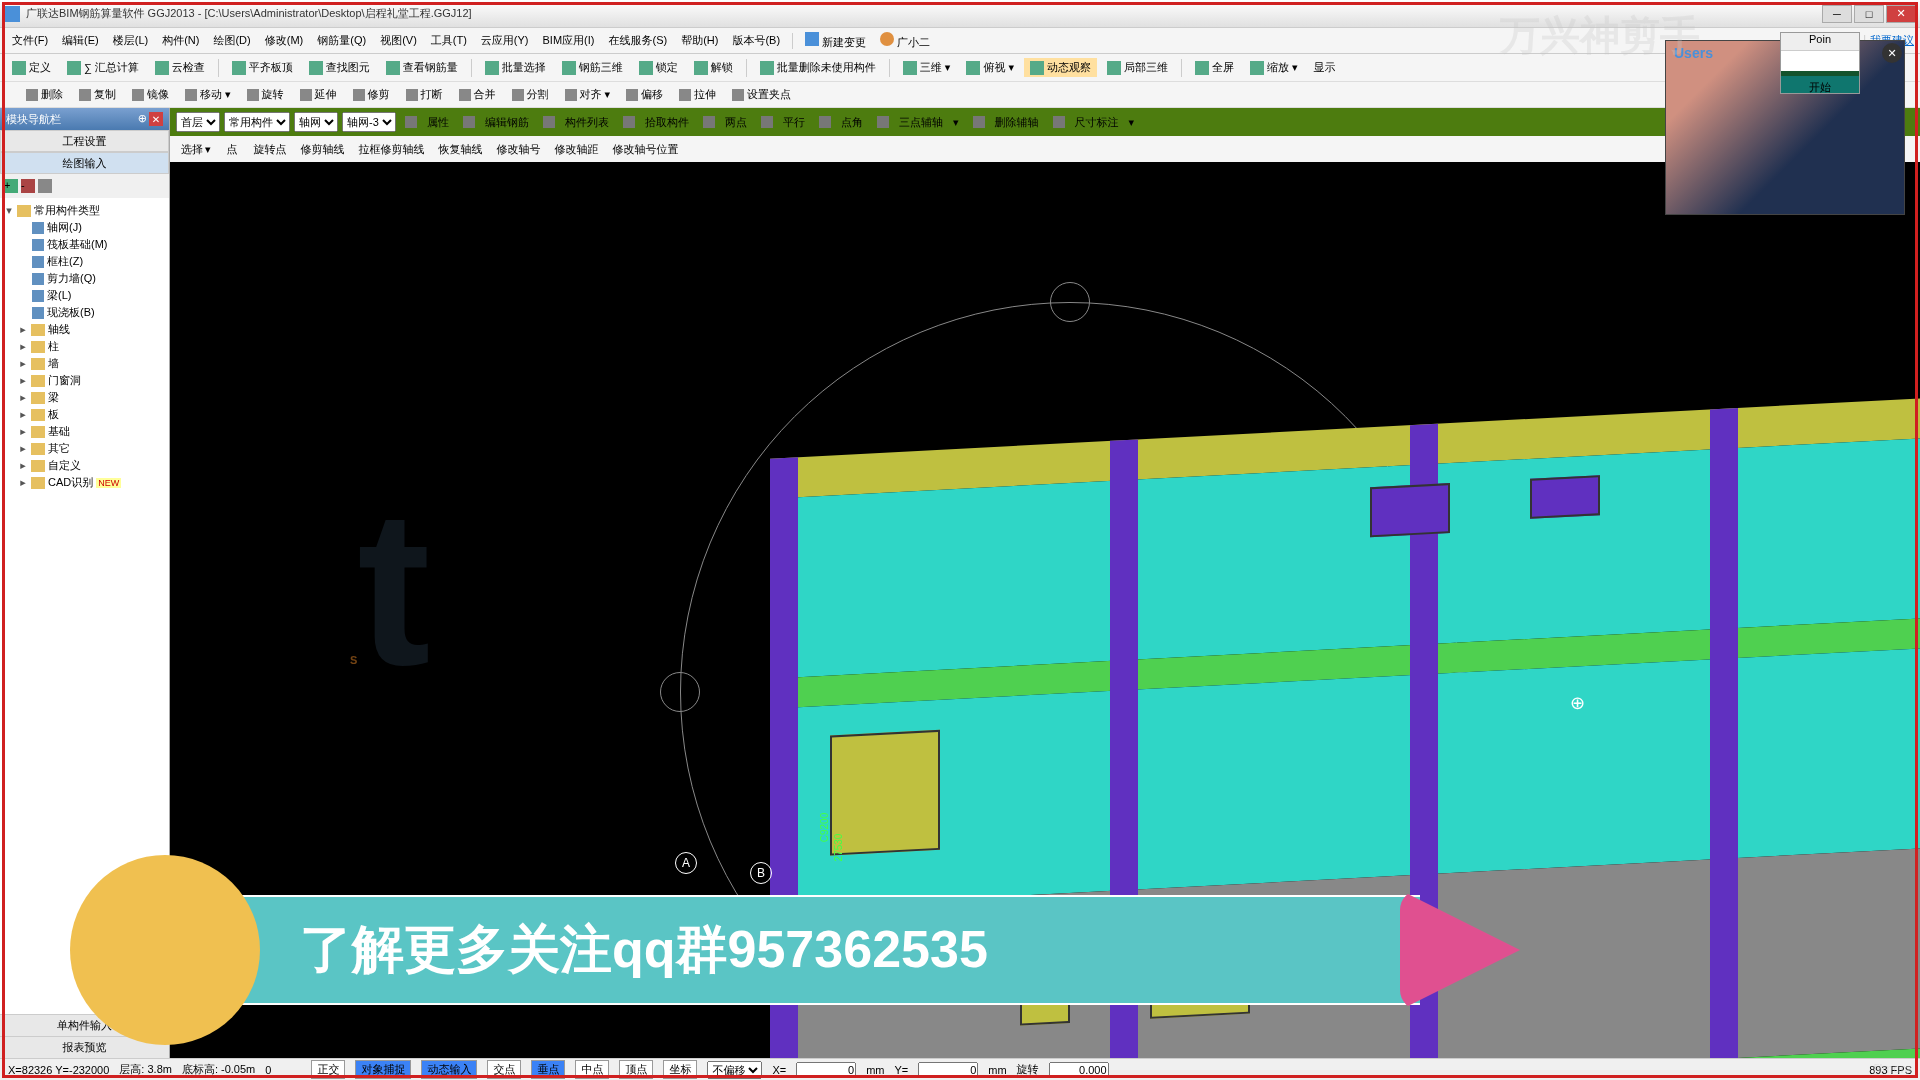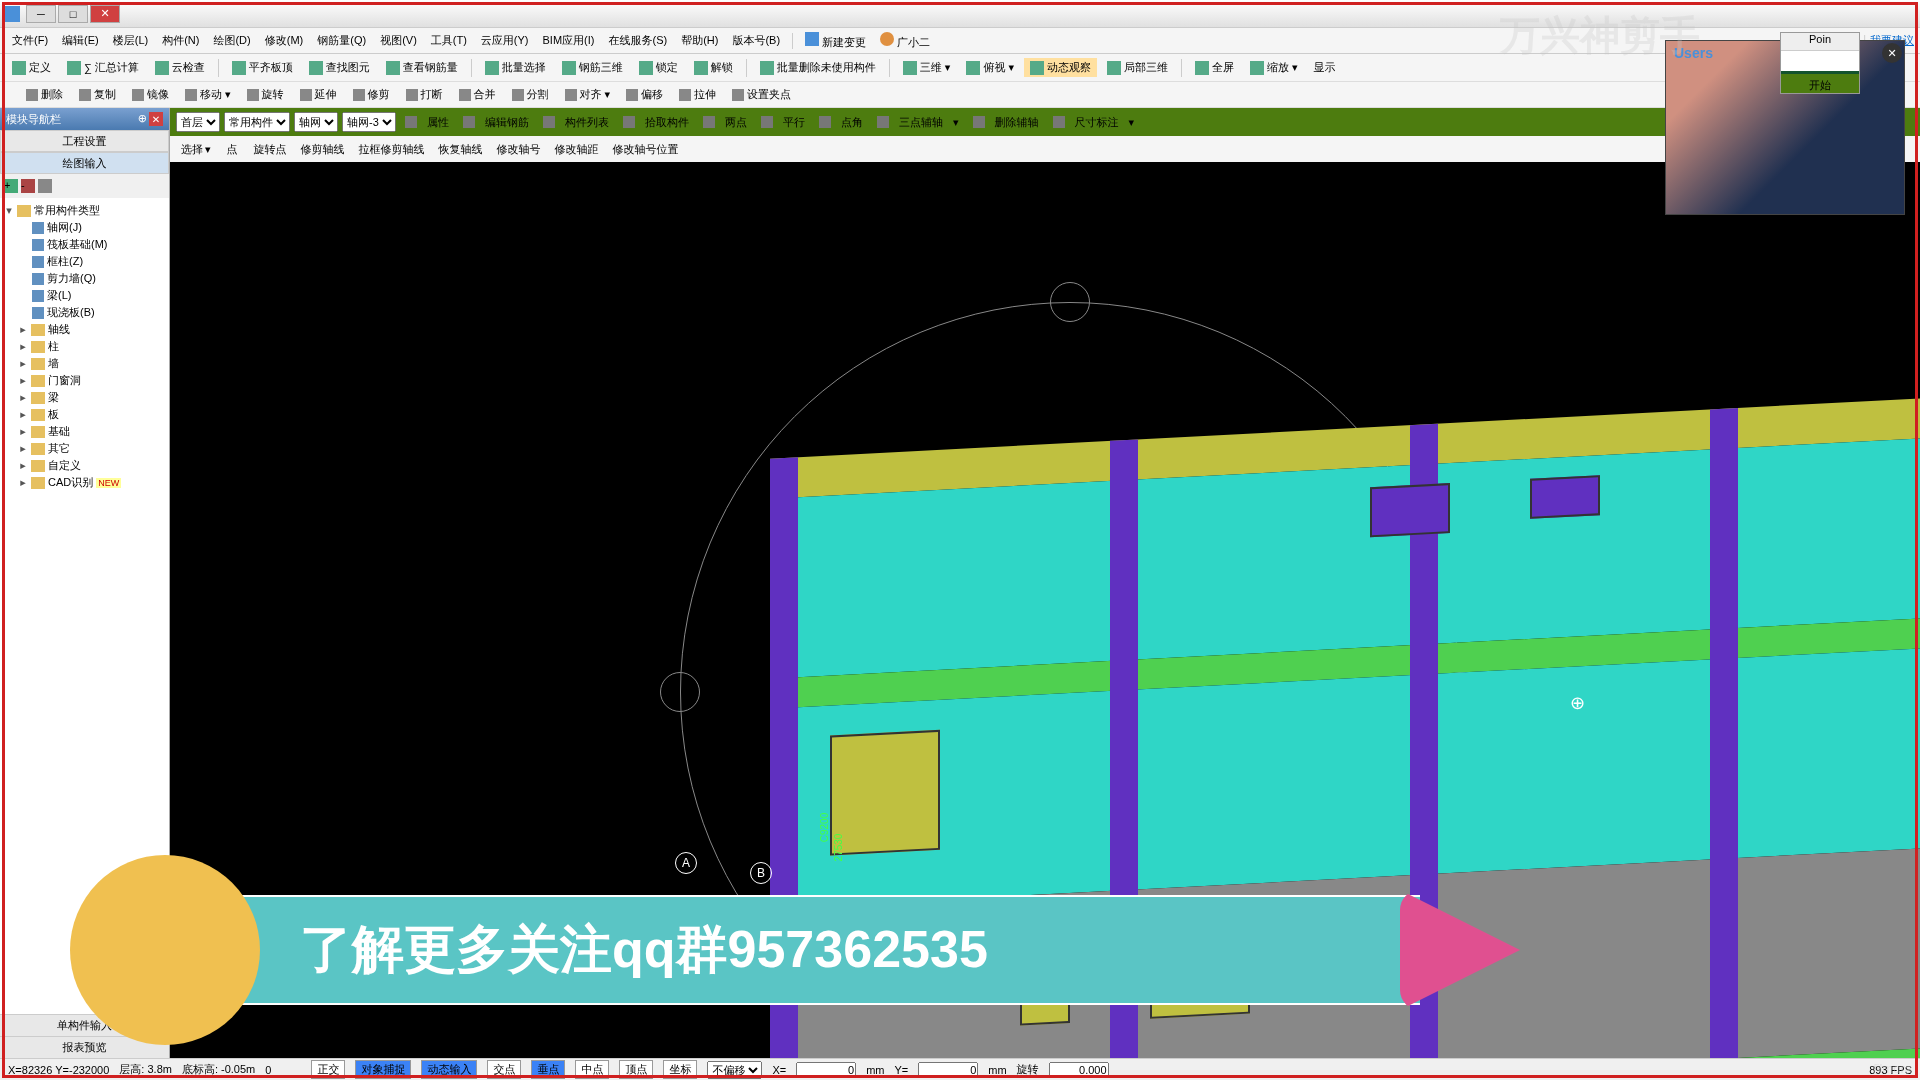--- a/index.html
+++ b/index.html
@@ -75,34 +75,35 @@
 .statusbar .right{margin-left:auto;}
 .video-overlay{position:absolute;top:40px;right:15px;width:240px;height:175px;background:#222;z-index:50;border:1px solid #444;}
 .video-overlay .person{position:absolute;inset:0;background:linear-gradient(135deg,#d09080 20%,#203050 60%);}
 .video-overlay .wm{position:absolute;top:4px;left:8px;color:#4a90d9;font-size:14px;font-weight:bold;}
 .video-overlay .closebtn{position:absolute;top:2px;right:2px;width:20px;height:20px;background:#333;color:#fff;border-radius:50%;display:flex;align-items:center;justify-content:center;cursor:pointer;}
 .top-watermark{position:absolute;top:8px;right:220px;color:rgba(200,200,200,0.3);font-size:40px;font-weight:bold;z-index:60;}
 .filmora-wm{position:absolute;bottom:4px;right:8px;color:rgba(200,200,200,0.4);font-size:13px;z-index:60;}
 .input-box{position:absolute;top:32px;right:60px;width:80px;background:#fff;border:1px solid #999;z-index:55;}
 .input-box .hdr{height:18px;background:#eee;border-bottom:1px solid #ccc;text-align:center;}
 .input-box input{width:100%;height:20px;border:none;text-align:center;}
-.input-box .btn{height:22px;background:#4d7c0f;border-top:3px solid #14532d;text-align:center;line-height:22px;cursor:pointer;}
+.input-box .btn{height:22px;background:#0f766e;border-top:5px solid #14532d;text-align:center;line-height:22px;cursor:pointer;}
 .banner{position:absolute;bottom:60px;left:70px;right:400px;height:140px;z-index:70;display:flex;align-items:center;}
 .banner .circle{width:190px;height:190px;background:#f0c050;border-radius:50%;margin-right:-40px;z-index:2;}
 .banner .bar{flex:1;height:110px;background:#5ac5c5;display:flex;align-items:center;padding-left:80px;font-size:52px;color:#fff;font-weight:bold;border-top:2px solid #fff;border-bottom:2px solid #fff;}
 .banner .play{width:120px;height:120px;background:#e05090;clip-path:polygon(0 0,100% 50%,0 100%);margin-left:-20px;border-radius:20px;}
 .red-border{position:absolute;top:2px;left:2px;right:2px;bottom:2px;border:3px solid #d02020;pointer-events:none;z-index:200;}
 </style>
 </head>
 <body>
 
 <div class="red-border"></div>
 
 <div class="titlebar">
   <div class="icon"></div>
+  <div class="title">广联达BIM钢筋算量软件 GGJ2013 - [C:\Users\Administrator\Desktop\启程礼堂工程.GGJ12]</div>
   <div class="winbtns">
     <div class="winbtn">─</div>
     <div class="winbtn">□</div>
     <div class="winbtn close">✕</div>
   </div>
 </div>
 
 <div class="menubar">
   <span class="menuitem">文件(F)</span>
   <span class="menuitem">编辑(E)</span>
@@ -418,20 +419,21 @@
         </span>
       <span class="tbtn">
           <span>修改轴距</span>
         </span>
       <span class="tbtn">
           <span>修改轴号位置</span>
         </span>
     </div>
 
     <div class="canvas3d">
+      <div class="watermark"><span class="s">S</span>t</div>
       <div class="orbit big"></div>
       <div class="orbit handle" style="left:880px;top:120px;"></div>
       <div class="orbit handle" style="left:490px;top:510px;"></div>
       <div class="orbit handle" style="left:1270px;top:510px;"></div>
 
       <div class="building">
         <div class="bldg-row r1"></div>
         <div class="bldg-row r2"></div>
         <div class="bldg-row r3"></div>
         <div class="bldg-row r4"></div>

